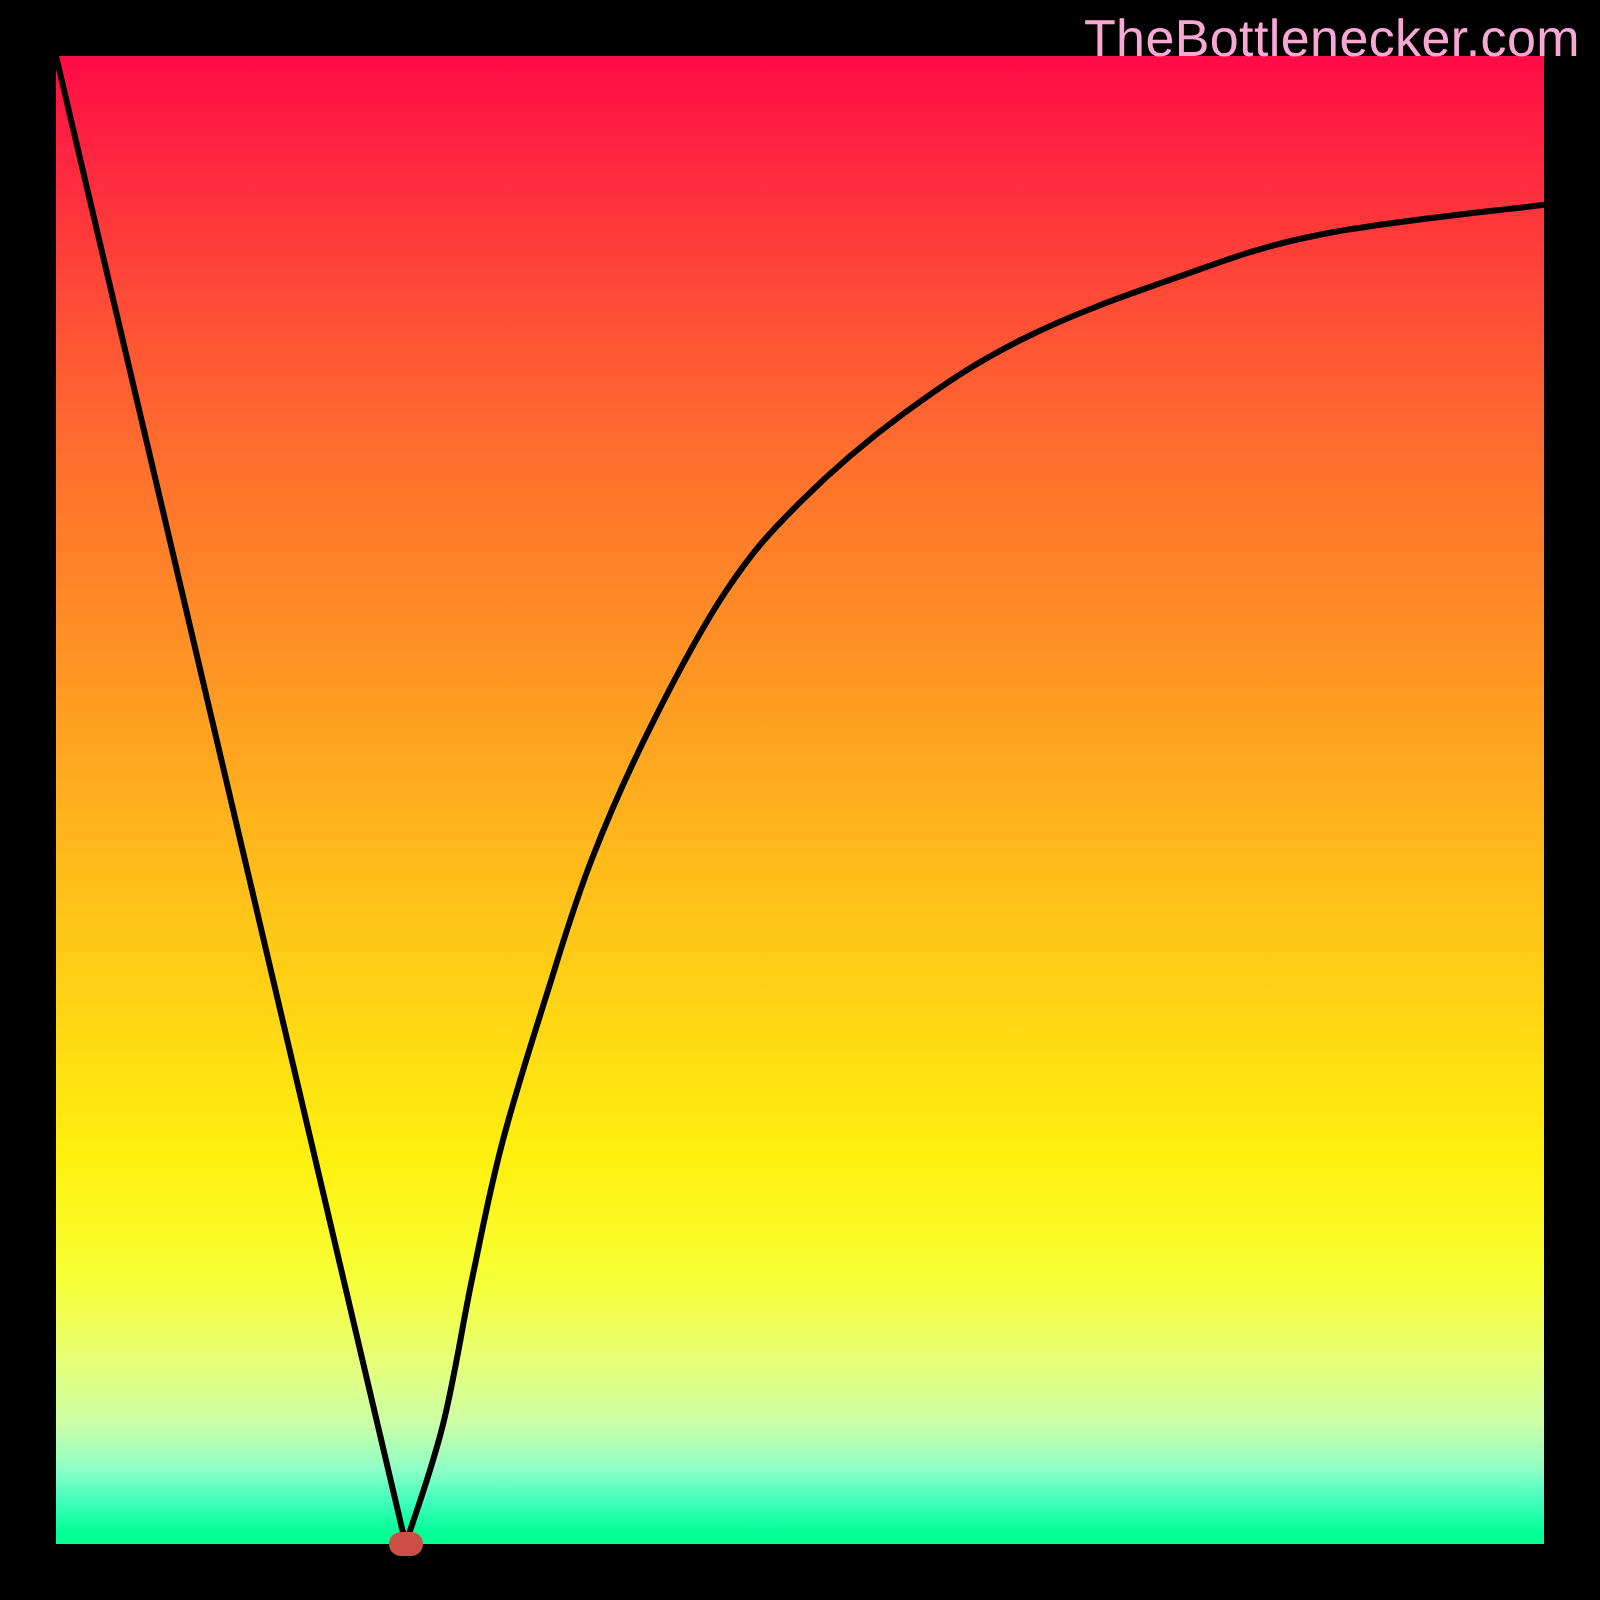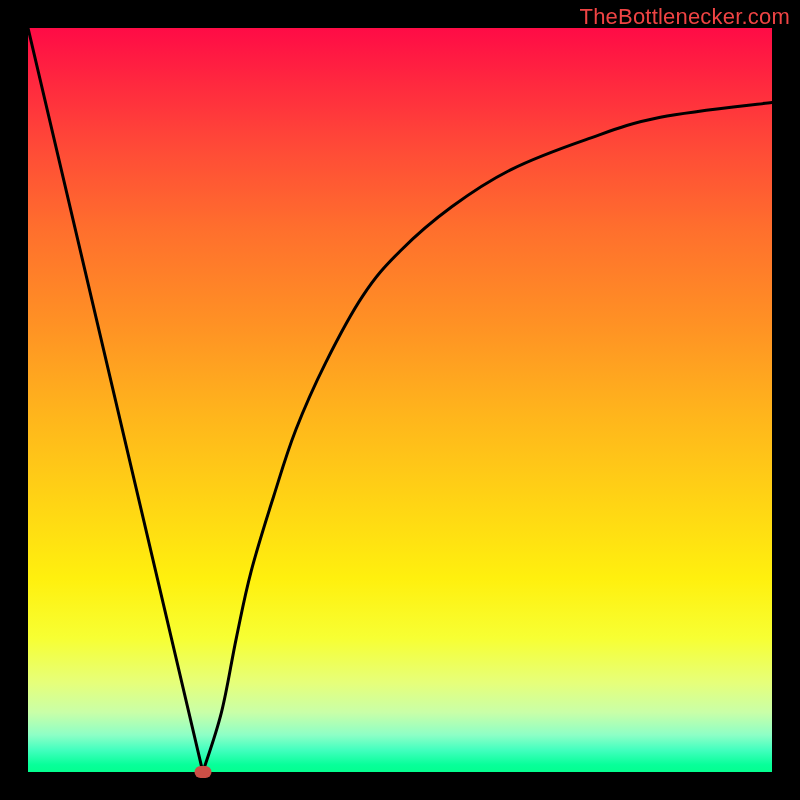--- a/index.html
+++ b/index.html
@@ -52,22 +52,22 @@
     width: 17px;
     height: 12px;
     border-radius: 6px;
     background: #cc4f46;
     transform: translate(-50%, -50%);
   }
   .attribution {
     position: absolute;
     top: 4px;
     right: 10px;
-    color: #ef4444;
-    font-size: 22px;
+    color: #f9a8d4;
+    font-size: 26px;
     letter-spacing: 0.2px;
     font-weight: 500;
   }
 </style>
 </head>
 <body>
 
 <div class="frame">
   <div class="plot">
     <svg class="curve" viewBox="0 0 744 744" preserveAspectRatio="none">

